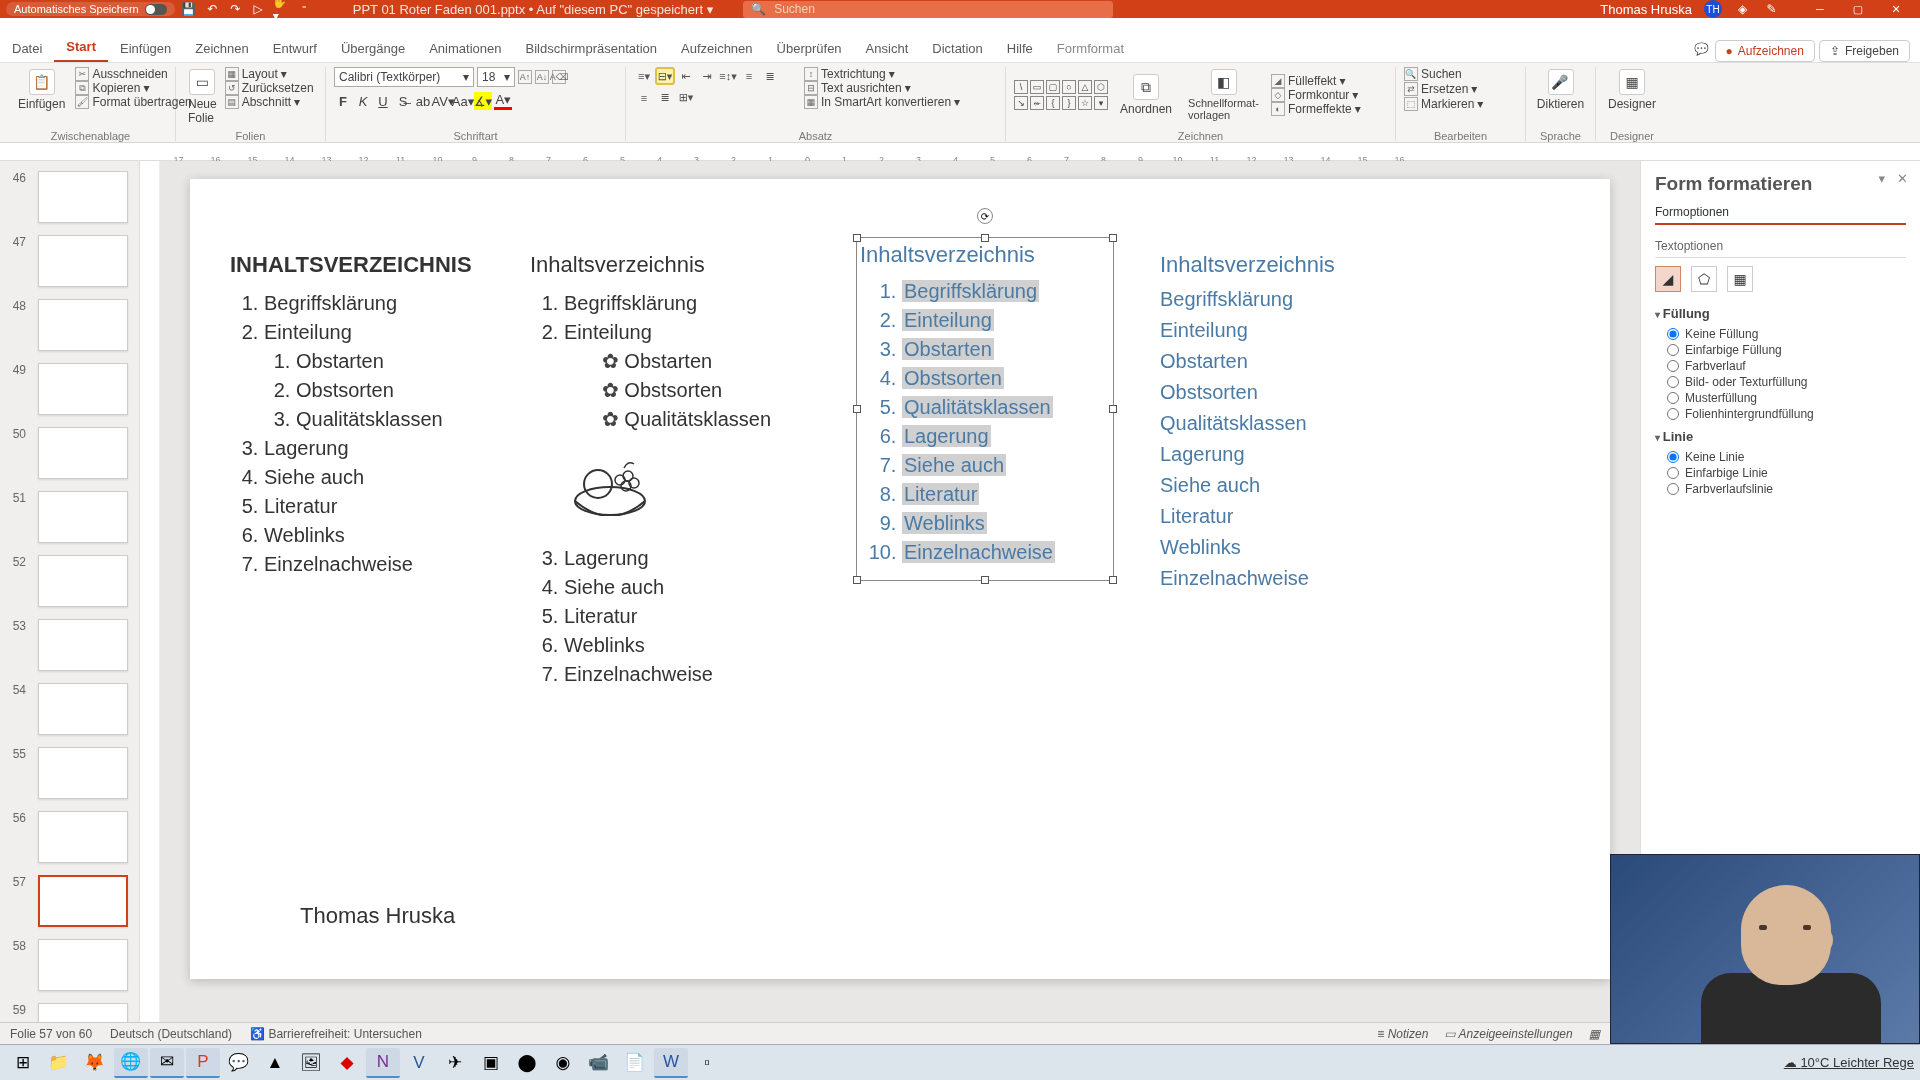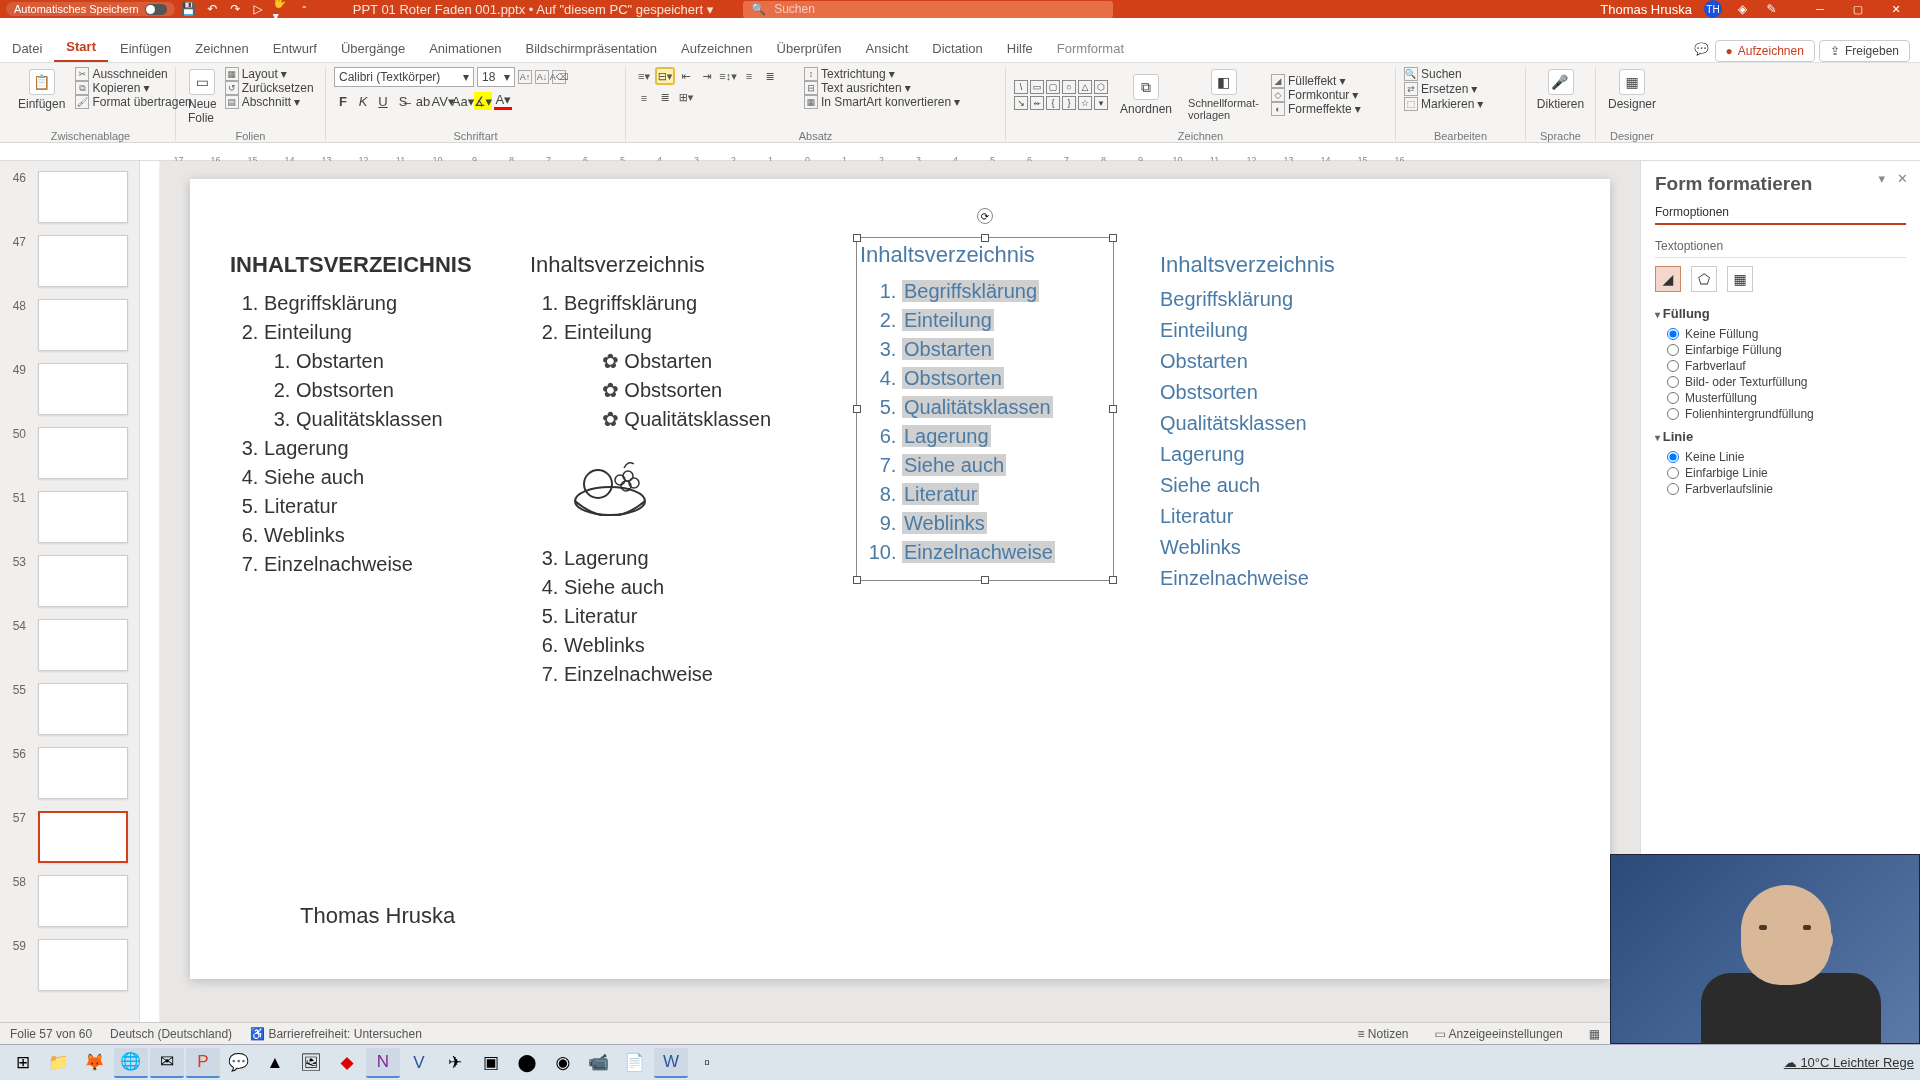--- a/index.html
+++ b/index.html
@@ -102,21 +102,21 @@
 
 .webcam{position:absolute;right:0;bottom:36px;width:310px;height:190px;background:linear-gradient(135deg,#2a4a7a,#5b7aa8);border:1px solid #223;}
 .head{position:absolute;left:130px;top:30px;width:90px;height:100px;background:#d9b89a;border-radius:45px 45px 40px 40px;}
 .head:after{content:"";position:absolute;right:-2px;top:44px;width:14px;height:22px;background:#d9b89a;border-radius:50%;}
 .eyes{position:absolute;top:40px;left:18px;width:52px;display:flex;justify-content:space-between;}
 .eyes span{width:8px;height:5px;background:#4a3528;border-radius:2px;}
 .body{position:absolute;left:90px;bottom:0;width:180px;height:70px;background:#2b2b2b;border-radius:30px 30px 0 0;}
 
 
 .status{position:absolute;bottom:36px;left:0;right:310px;height:22px;background:#f0efee;border-top:1px solid #ccc;display:flex;align-items:center;font-size:12px;color:#555;padding:0 10px;gap:18px;}
-.status .r{margin-left:auto;display:flex;gap:26px;align-items:flex-start;}
+.status .r{margin-left:auto;display:flex;gap:16px;align-items:flex-start;font-style:italic;}
 
 
 .taskbar{position:absolute;bottom:0;left:0;right:0;height:36px;background:#dce4ec;border-top:1px solid #aab;display:flex;align-items:center;padding:0 6px;gap:2px;}
 .taskbar .tico{width:34px;height:30px;display:flex;align-items:center;justify-content:center;font-size:17px;border-radius:2px;}
 .taskbar .tico.act{background:#cfd9e6;border-bottom:2px solid #4a90d0;}
 .taskbar .trt{margin-left:auto;display:flex;align-items:center;gap:10px;font-size:13px;color:#333;text-decoration:underline;}
 
 .panel-ctl{position:absolute;top:10px;right:12px;display:flex;gap:12px;color:#888;font-size:13px;}
 </style>
 </head>
@@ -384,20 +384,24 @@
       </div>
       <div class="thumb">
         <div class="num">50</div>
         <div class="sl"></div>
       </div>
       <div class="thumb">
         <div class="num">51</div>
         <div class="sl"></div>
       </div>
       <div class="thumb">
+        <div class="num">52</div>
+        <div class="sl"></div>
+      </div>
+      <div class="thumb">
         <div class="num">53</div>
         <div class="sl"></div>
       </div>
       <div class="thumb">
         <div class="num">54</div>
         <div class="sl"></div>
       </div>
       <div class="thumb">
         <div class="num">55</div>
         <div class="sl"></div>

